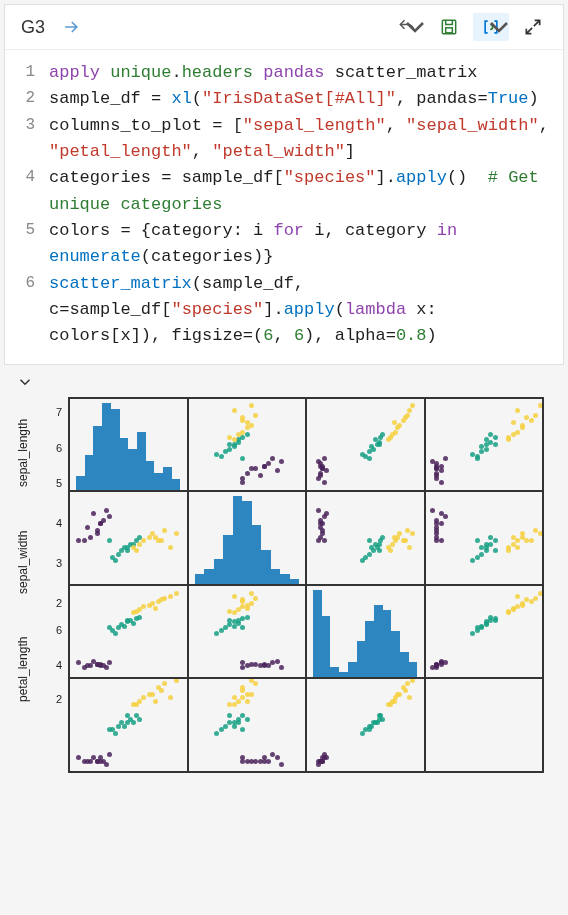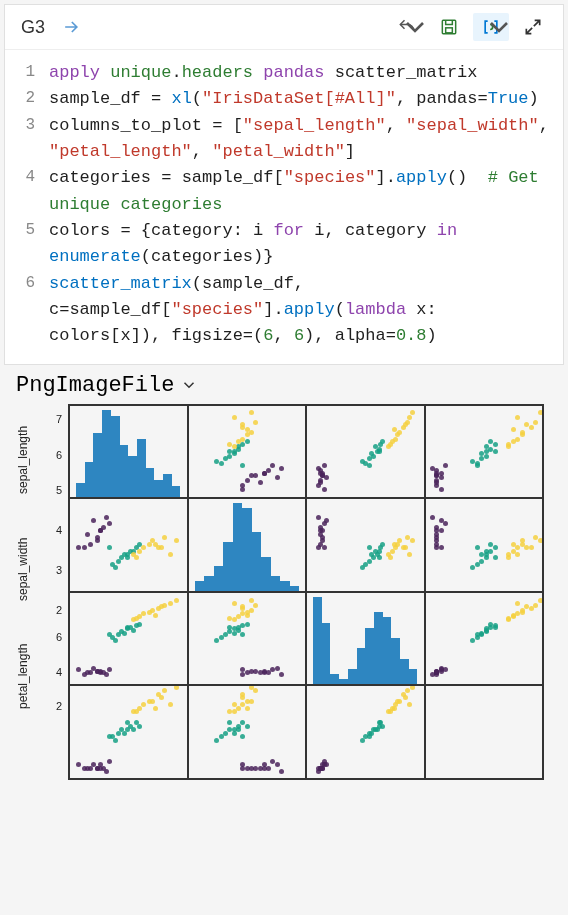--- a/index.html
+++ b/index.html
@@ -128,21 +128,20 @@
         <div class="code"><span class="n">colors</span> <span class="p">=</span> <span class="p">{</span><span class="n">category</span><span class="p">:</span> <span class="n">i</span> <span class="k">for</span> <span class="n">i</span><span class="p">,</span> <span class="n">category</span> <span class="k">in</span> <span class="bi">enumerate</span><span class="p">(</span><span class="n">categories</span><span class="p">)}</span></div>
       </div>
   <div class="code-line">
         <div class="gutter">6</div>
         <div class="code"><span class="bi">scatter_matrix</span><span class="p">(</span><span class="n">sample_df</span><span class="p">,</span> <span class="n">c</span><span class="p">=</span><span class="n">sample_df</span><span class="p">[</span><span class="s">"species"</span><span class="p">].</span><span class="bi">apply</span><span class="p">(</span><span class="k">lambda</span> <span class="n">x</span><span class="p">:</span> <span class="n">colors</span><span class="p">[</span><span class="n">x</span><span class="p">]),</span> <span class="n">figsize</span><span class="p">=(</span><span class="num">6</span><span class="p">,</span> <span class="num">6</span><span class="p">),</span> <span class="n">alpha</span><span class="p">=</span><span class="num">0.8</span><span class="p">)</span></div>
       </div>
 </div>
 </div>
 
 <div class="output-label">
-  <span>PngImageFile</span>
   <svg class="caret-down" viewBox="0 0 24 24" fill="none" stroke="#333" stroke-width="2">
       <path d="M6 9l6 6 6-6"></path>
     </svg>
 </div>
 
 <div class="plot-wrap">
   <div class="plot">
 
     <div class="ylab" style="top:4px;height:112px;">sepal_length</div>
     <div class="ylab" style="top:116px;height:107px;">sepal_width</div>

